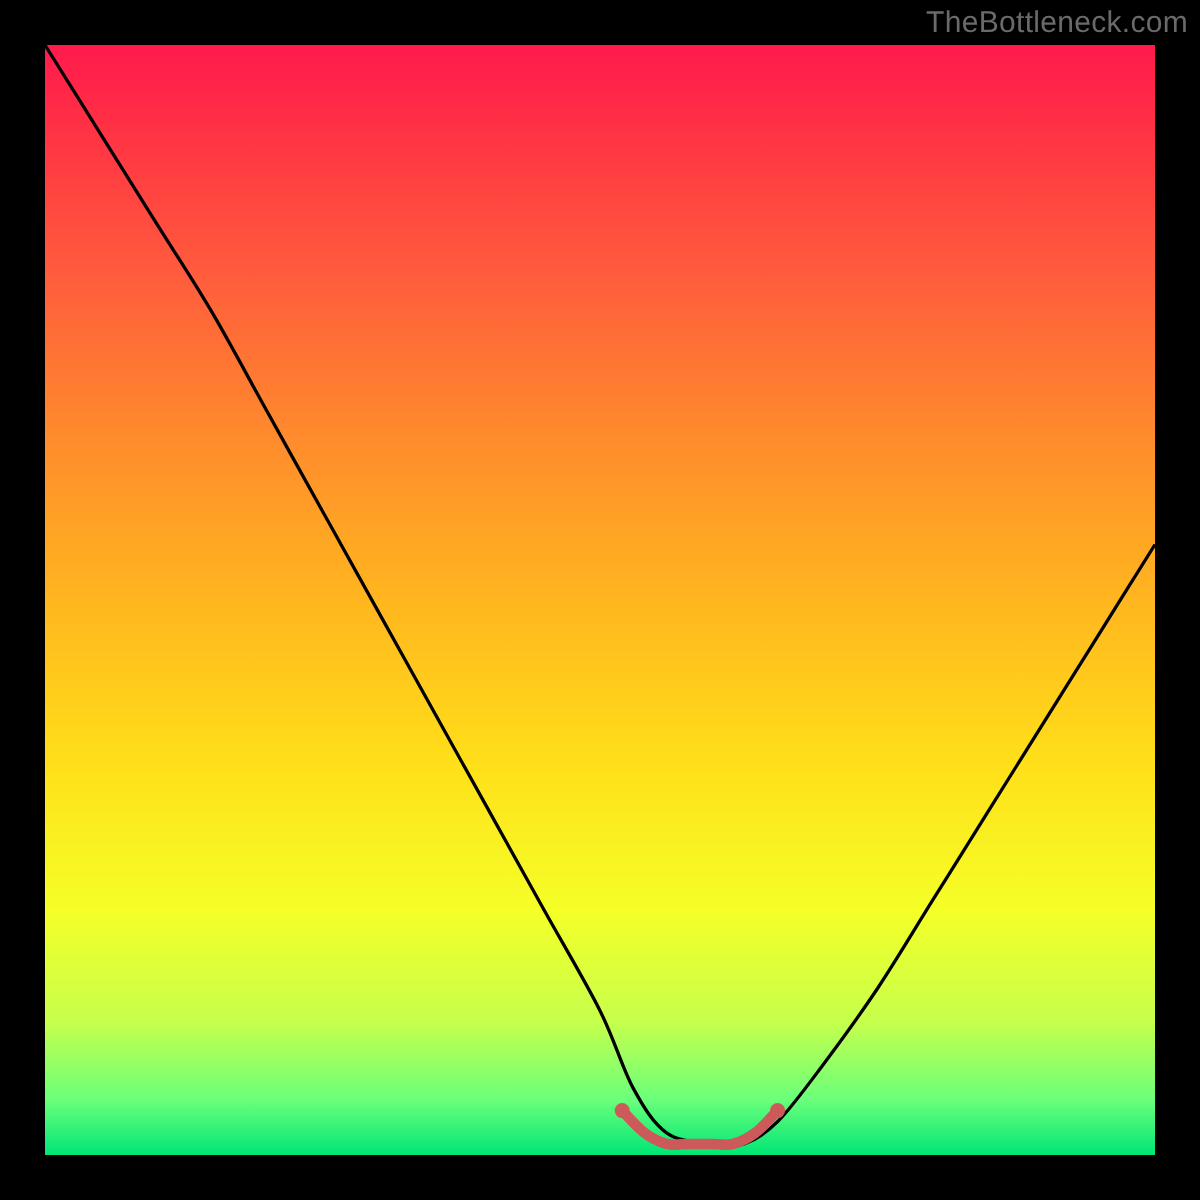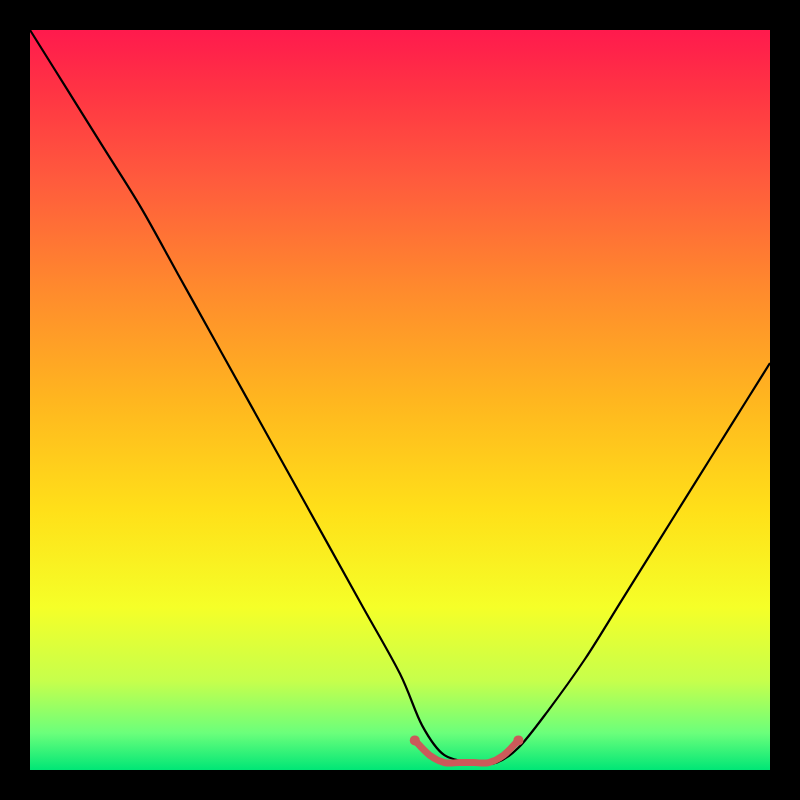--- a/index.html
+++ b/index.html
@@ -55,20 +55,21 @@
     width: 740px;
     height: 740px;
     overflow: visible;
   }
 </style>
 </head>
 <body>
 
 <div class="frame">
 
+  <div class="attribution">TheBottleneck.com</div>
 
   <div class="plot-area">
     <svg class="curve" viewBox="0 0 740 740" preserveAspectRatio="none">
       <path id="main-curve" fill="none" stroke="#000000" stroke-width="2.2" d="M 0 0 C 6.166666666666667 9.866666666666655 24.666666666666664 39.4666666666666 37 59.19999999999993 C 49.333333333333336 78.93333333333327 61.666666666666664 98.66666666666663 74 118.39999999999998 C 86.33333333333333 138.13333333333333 98.66666666666667 156.63333333333335 111 177.60000000000002 C 123.33333333333333 198.5666666666667 135.66666666666666 222 148 244.2 C 160.33333333333334 266.4 172.66666666666666 288.6 185 310.8 C 197.33333333333334 333 209.66666666666666 355.20000000000005 222 377.40000000000003 C 234.33333333333334 399.6 246.66666666666666 421.8 259 444 C 271.3333333333333 466.2 283.6666666666667 488.40000000000003 296 510.6 C 308.3333333333333 532.8000000000001 320.6666666666667 555 333 577.2 C 345.3333333333333 599.4000000000001 360.1333333333333 624.0666666666666 370 643.8 C 379.8666666666667 663.5333333333333 384.80000000000007 682.0333333333333 392.20000000000005 695.6 C 399.6 709.1666666666667 405.7666666666667 719.0333333333334 414.40000000000003 725.2 C 423.03333333333336 731.3666666666667 435.3666666666667 731.3666666666667 444 732.6 C 452.6333333333333 733.8333333333334 458.79999999999995 735.0666666666667 466.2 732.6 C 473.6 730.1333333333333 479.7666666666667 726.4333333333333 488.40000000000003 717.8 C 497.03333333333336 709.1666666666666 506.9 695.5999999999999 518 680.8 C 529.1 666 542.6666666666666 647.5 555 629 C 567.3333333333334 610.5 579.6666666666666 589.5333333333333 592 569.8 C 604.3333333333334 550.0666666666666 616.6666666666666 530.3333333333334 629 510.6 C 641.3333333333334 490.8666666666667 653.6666666666666 471.1333333333333 666 451.4 C 678.3333333333334 431.66666666666663 690.6666666666666 411.9333333333334 703 392.20000000000005 C 715.3333333333334 372.4666666666667 733.8333333333334 342.8666666666666 740 332.99999999999994"></path>
       <path id="valley-curve" fill="none" stroke="#cc5a5a" stroke-width="7" stroke-linecap="round" d="M 384.8 710.4 C 387.26666666666665 712.8666666666667 394.6666666666667 721.5 399.6 725.2 C 404.53333333333336 728.9000000000001 409.4666666666667 731.3666666666667 414.40000000000003 732.6 C 419.33333333333337 733.8333333333334 424.26666666666665 732.6 429.2 732.6 C 434.1333333333333 732.6 439.06666666666666 732.6 444 732.6 C 448.93333333333334 732.6 453.8666666666667 733.8333333333334 458.8 732.6 C 463.73333333333335 731.3666666666667 468.6666666666667 728.9000000000001 473.6 725.2 C 478.53333333333336 721.5 485.9333333333334 712.8666666666667 488.40000000000003 710.4"></path>
       <circle id="valley-dot-left" r="5" fill="#cc5a5a" cx="384.8" cy="710.4"></circle>
       <circle id="valley-dot-right" r="5" fill="#cc5a5a" cx="488.40000000000003" cy="710.4"></circle>
     </svg>
   </div>
 

